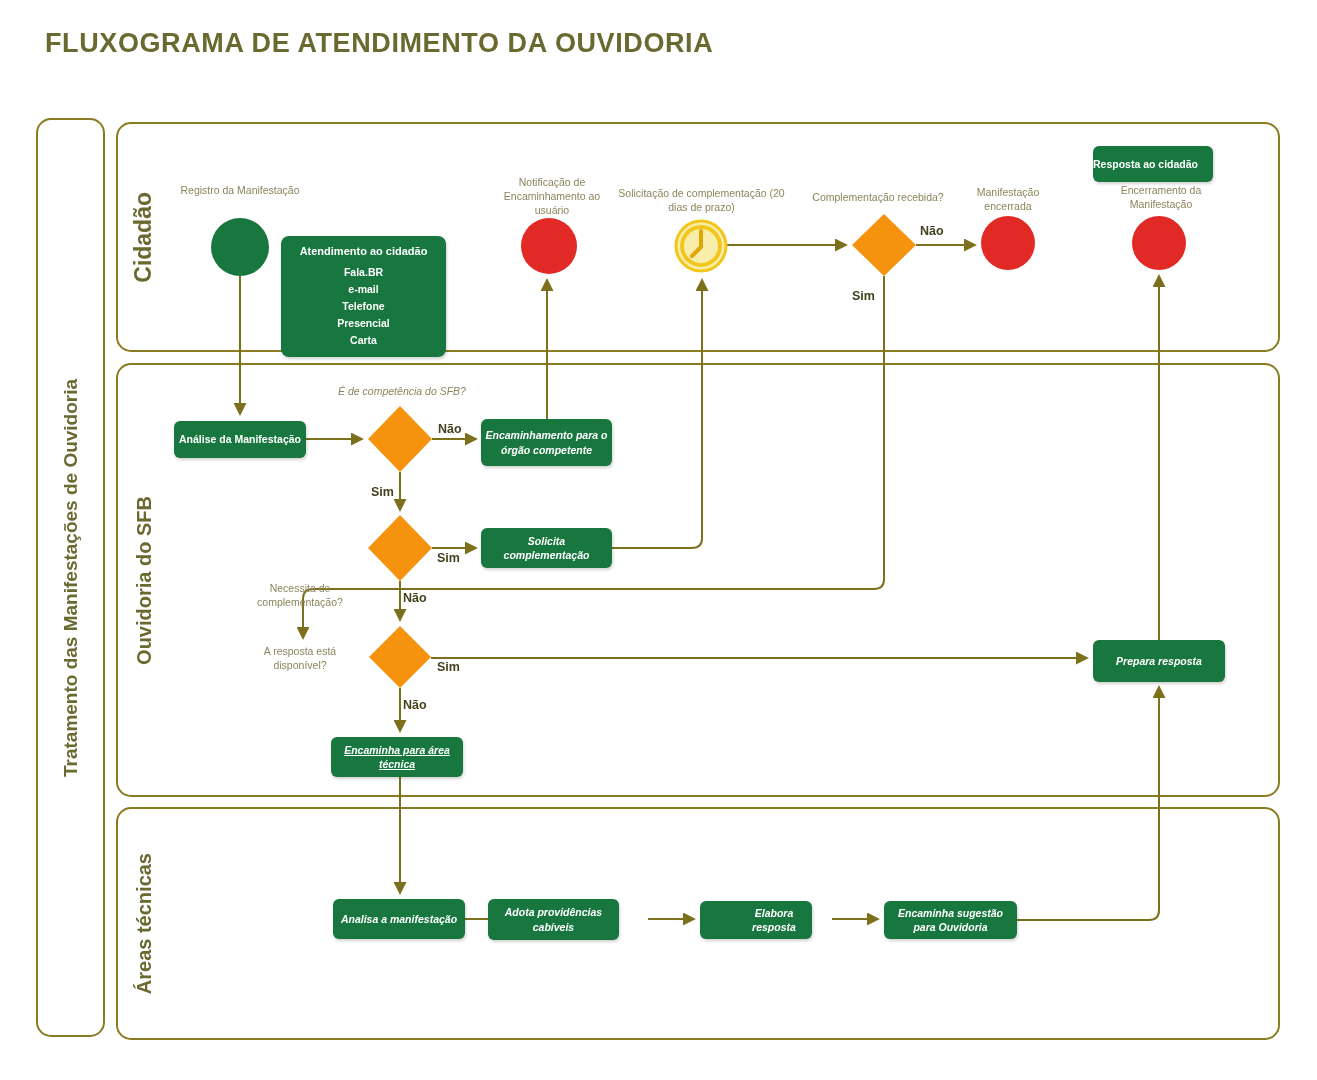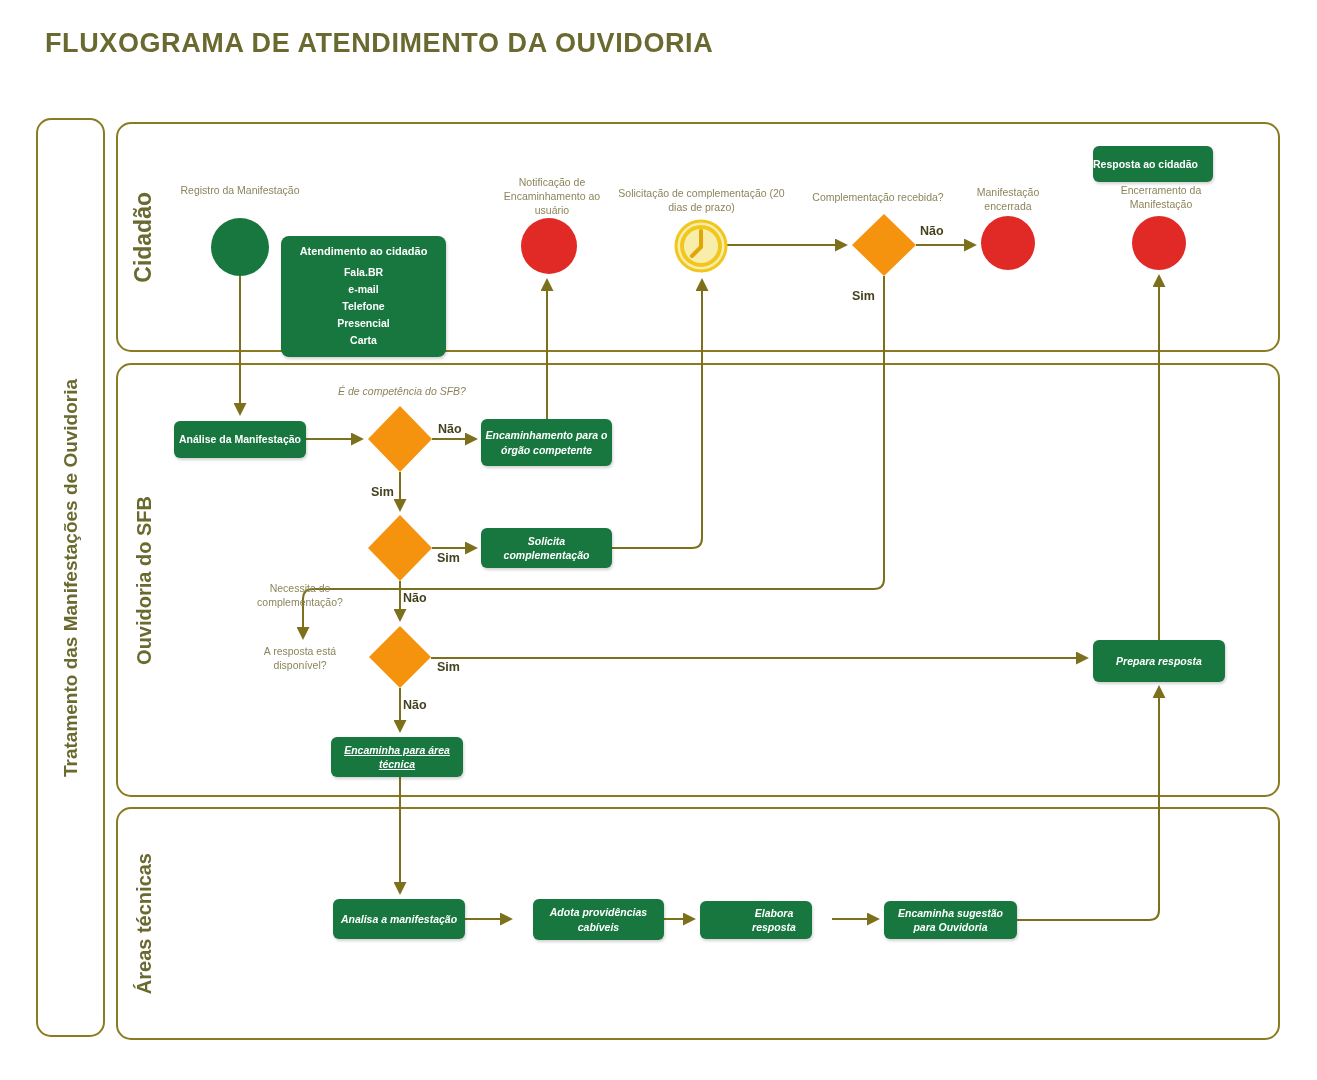--- a/index.html
+++ b/index.html
@@ -168,15 +168,15 @@
 <div class="abs elabel" style="left:403px;top:591px;">Não</div>
 
 <div class="abs nlabel" style="left:254px;top:644px;width:92px;">A resposta está disponível?</div>
 <div class="abs elabel" style="left:437px;top:660px;">Sim</div>
 <div class="abs elabel" style="left:403px;top:698px;">Não</div>
 
 <div class="abs gbox italic" style="left:1093px;top:640px;width:132px;height:42px;">Prepara resposta</div>
 <div class="abs gbox italic" style="left:331px;top:737px;width:132px;height:40px;text-decoration:underline;">Encaminha para área técnica</div>
 
 <div class="abs gbox italic" style="left:333px;top:899px;width:132px;height:40px;">Analisa a manifestação</div>
-<div class="abs gbox italic" style="left:533px;top:899px;width:131px;height:41px;">Adota providências cabíveis</div>
+<div class="abs gbox italic" style="left:488px;top:899px;width:131px;height:41px;">Adota providências cabíveis</div>
 <div class="abs gbox italic" style="left:700px;top:901px;width:112px;height:38px;padding-left:40px;">Elabora resposta</div>
 <div class="abs gbox italic" style="left:884px;top:901px;width:133px;height:38px;">Encaminha sugestão para Ouvidoria</div>
 
 </body></html>

